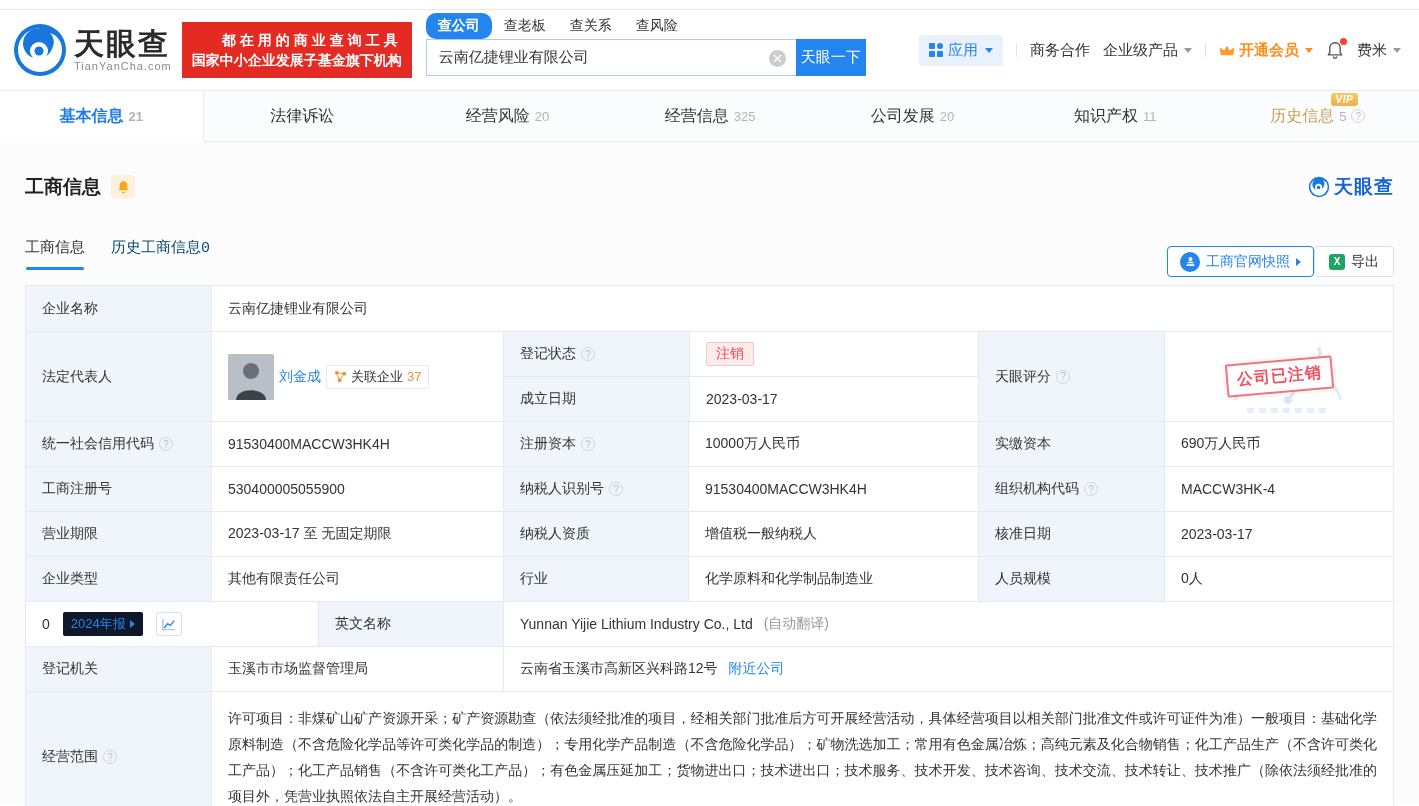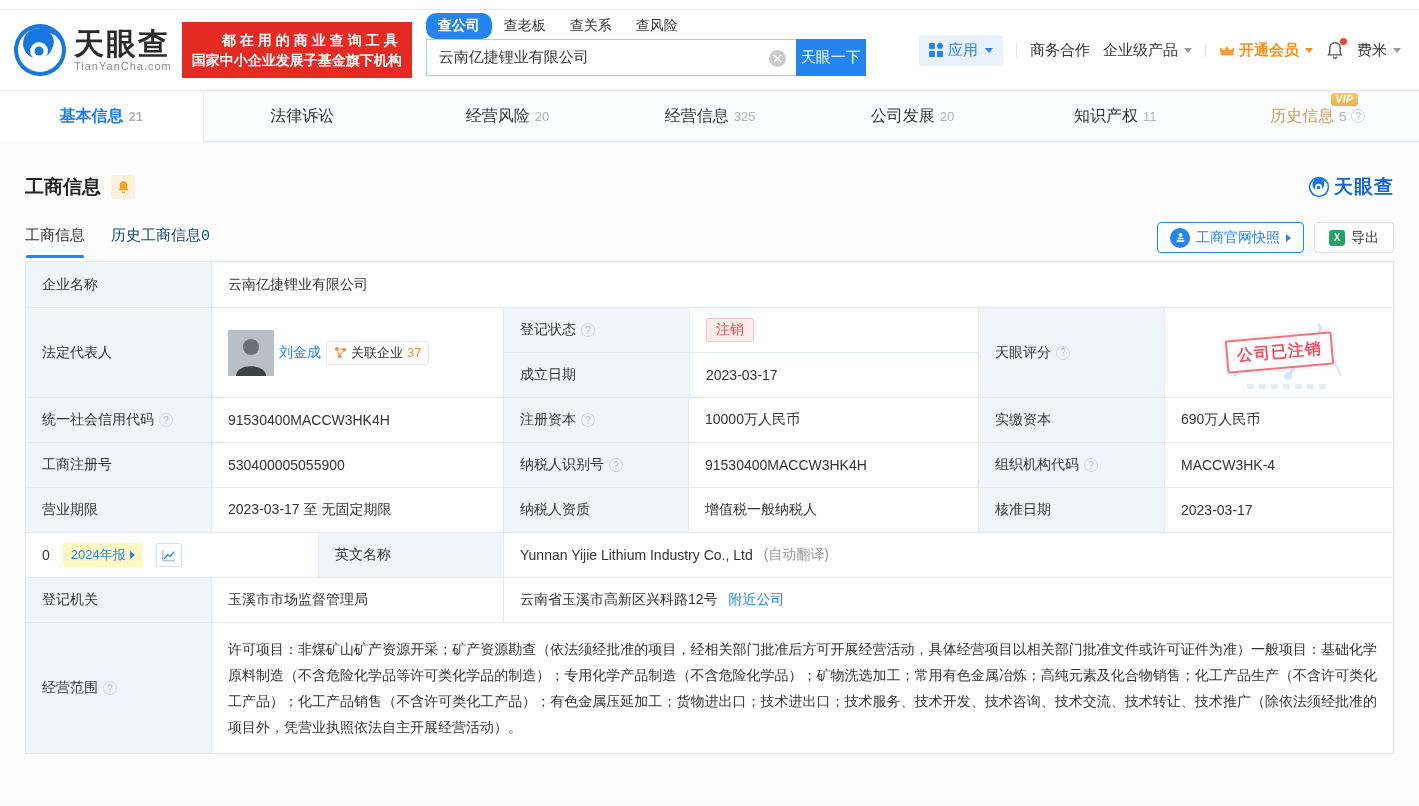--- a/index.html
+++ b/index.html
@@ -56,21 +56,21 @@
   .sec-title { font-size:19px; font-weight:bold; color:#222; }
   .sec-bell { margin-left:10px; width:24px; height:24px; border-radius:4px; background:#fdf1de; display:flex; align-items:center; justify-content:center; cursor:pointer; }
   .brand-mini { margin-left:auto; display:flex; align-items:center; gap:4px; }
   .brand-mini span { font-size:19px; font-weight:bold; color:#1565d8; letter-spacing:1px; }
 
   .subtab-row { display:flex; align-items:center; margin-top:22px; }
   .subtab { font-size:15px; margin-right:26px; cursor:pointer; position:relative; padding-bottom:13px; }
   .subtab.active { color:#333; }
   .subtab.active::after { content:""; position:absolute; left:50%; transform:translateX(-50%); bottom:0; width:58px; height:3px; background:#2485ee; border-radius:2px; }
   .subtab.muted { color:#0c4a6e;font-family:Liberation Mono, monospace; }
-  .sec-actions { margin-left:auto; display:flex; gap:10px; padding-bottom:8px; }
+  .sec-actions { margin-left:auto; display:flex; padding-bottom:8px;margin-top:24px; }
   .btn-snapshot { display:flex; align-items:center; gap:6px; height:31px; padding:0 12px; border:1px solid #2485ee; border-radius:4px; background:#fff; color:#2485ee; font-size:14px; cursor:pointer; font-family:inherit; }
   .stamp-circle { width:20px; height:20px; border-radius:50%; background:#2485ee; display:flex; align-items:center; justify-content:center; }
   .play-arrow { width:0; height:0; border-top:4px solid transparent; border-bottom:4px solid transparent; border-left:5px solid #2485ee; display:inline-block; }
   .btn-export { display:flex; align-items:center; gap:6px; height:31px; padding:0 14px; border:1px solid #dcdfe6; border-radius:4px; background:#fff; color:#333; font-size:14px; cursor:pointer; font-family:inherit; }
   .xls-icon { width:16px; height:16px; border-radius:3px; background:#21a366; color:#fff; font-size:10px; font-weight:bold; display:flex; align-items:center; justify-content:center; }
   .xls-icon::after { content:"X"; }
 
   
   .biz-table { border:1px solid #e4eaf1; background:#fff; }
   .tr { display:flex; border-top:1px solid #e4eaf1; min-height:45px; align-items:stretch; }
@@ -90,21 +90,21 @@
   .mid-row { display:flex; flex:1; }
   .mid-row + .mid-row { border-top:1px solid #e4eaf1; }
   .mid-row .td:first-child { border-left:none; }
 
   .link { color:#2485ee; cursor:pointer; text-decoration:none; }
   .avatar { width:46px; height:46px; border-radius:2px; background:linear-gradient(180deg,#c9ced4,#9aa2ab); overflow:hidden; flex:0 0 auto; }
   .rel-badge { display:inline-flex; align-items:center; gap:4px; border:1px solid #e8e8e8; border-radius:2px; padding:2px 7px; font-size:13px; color:#333; cursor:pointer; background:#fff; white-space:nowrap; }
   .rel-badge .num { color:#f28f3b; }
   .status-badge { color:#f04b4b; background:#fdecec; border:1px solid #f6c6c6; border-radius:2px; padding:2px 9px; font-size:14px; }
   .gray-note { color:#999; margin-left:6px; }
-  .report-pill { display:inline-flex; align-items:center; gap:4px; background:#fef9c3; color:#2485ee; font-size:13px; padding:3px 8px; border-radius:2px; cursor:pointer; margin-left:8px; }
+  .report-pill { display:inline-flex; align-items:center; gap:4px; background:#0f172a; color:#2485ee; font-size:13px; padding:3px 8px; border-radius:2px; cursor:pointer; margin-left:8px; }
   .chart-btn { display:inline-flex; align-items:center; justify-content:center; width:26px; height:24px; border:1px solid #d6e2f0; border-radius:3px; background:#fff; cursor:pointer; margin-left:8px; }
 
   .stamp-cell { position:relative; justify-content:center; overflow:hidden; }
   .gauge { position:absolute; right:30px; top:2px; opacity:0.85; }
   .cancel-stamp { position:relative; transform:rotate(-5deg); border:2px solid #f0737d; color:#ef5361; background:rgba(255,255,255,0.85); font-size:16px; font-weight:bold; padding:4px 9px; letter-spacing:1px; border-radius:2px; box-shadow:0 0 0 3px rgba(240,85,96,0.06); white-space:nowrap; }
 
   .scope-cell { line-height:26px; padding:13px 16px; text-align:justify; }
   .scope-row { align-items:stretch; }
   .scope-row .lbl { align-items:center; }
 </style>
@@ -365,20 +365,28 @@
 
     <div class="tr">
       <div class="td lbl w1">营业期限</div>
       <div class="td val w2">2023-03-17 至 无固定期限</div>
       <div class="td lbl w3">纳税人资质</div>
       <div class="td val w4">增值税一般纳税人</div>
       <div class="td lbl w5">核准日期</div>
       <div class="td val w6">2023-03-17</div>
     </div>
 
+    <div class="tr">
+      <div class="td lbl w1">企业类型</div>
+      <div class="td val w2">其他有限责任公司</div>
+      <div class="td lbl w3">行业</div>
+      <div class="td val w4">化学原料和化学制品制造业</div>
+      <div class="td lbl w5">人员规模</div>
+      <div class="td val w6">0人</div>
+    </div>
 
     <div class="tr">
       <div class="td val w2">
         <span>0</span>
         <span class="report-pill">
           <span>2024年报</span>
             <span class="play-arrow"></span>
         </span>
         <span class="chart-btn">
           <svg width="14" height="13" viewBox="0 0 16 14">

